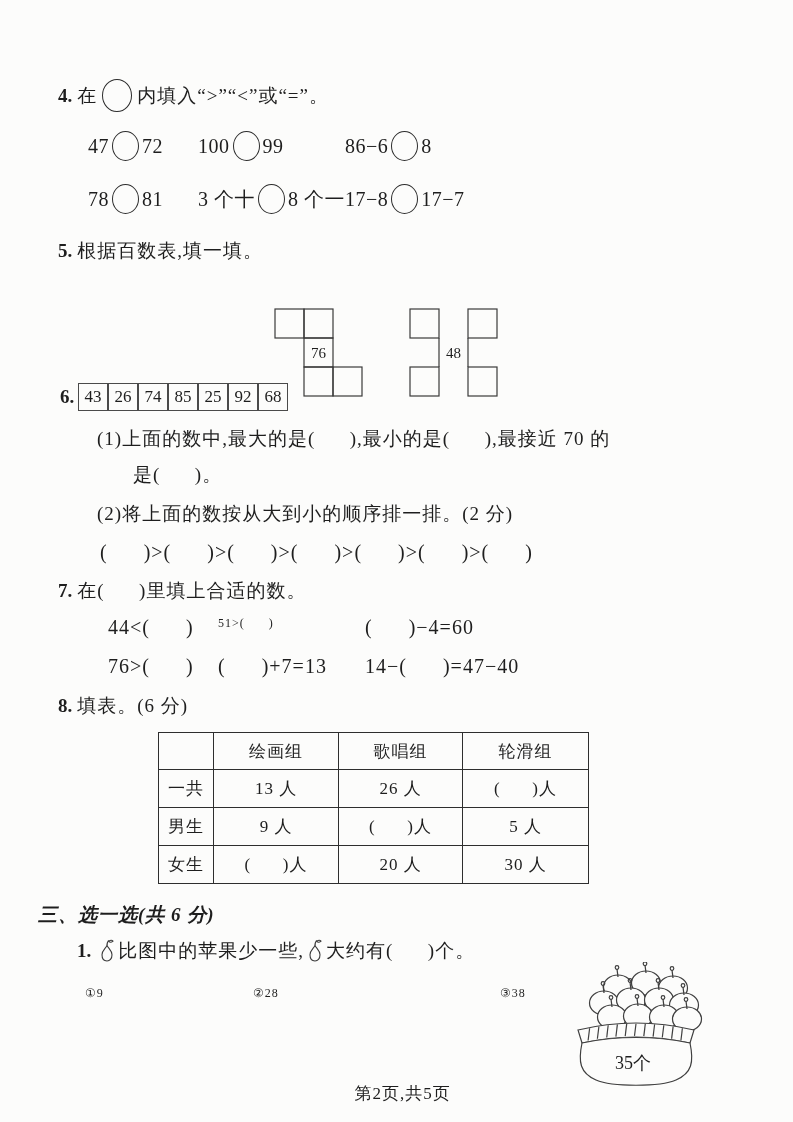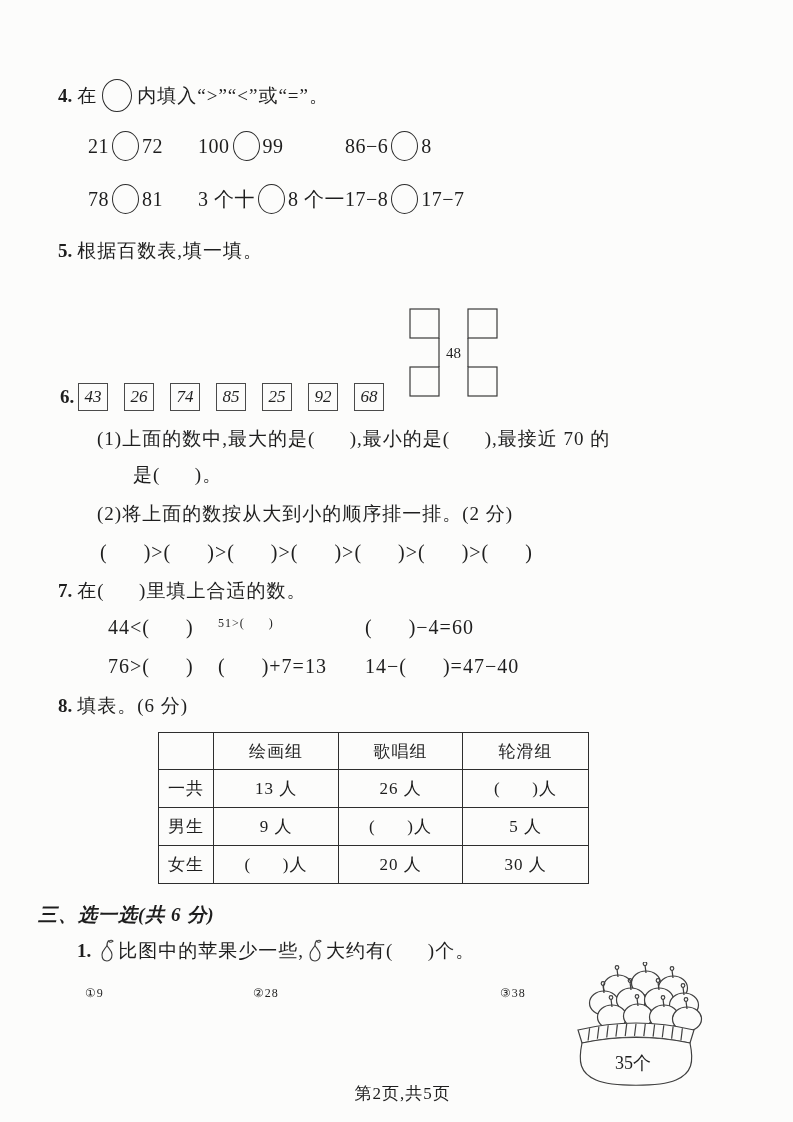--- a/index.html
+++ b/index.html
@@ -10,21 +10,21 @@
   }
   .abs{position:absolute;white-space:pre;}
   .line{font-size:19px;letter-spacing:1px;display:inline-flex;align-items:center;}
   .qnum{font-weight:bold;margin-right:5px;letter-spacing:0;}
   .cmp{display:inline-flex;align-items:center;font-size:20px;letter-spacing:.5px;}
   .circle{
     display:inline-block;width:25px;height:28px;border:1.6px solid #2c2c2c;
     border-radius:50%;margin:0 3px;flex:0 0 auto;background:transparent;
   }
   .circle.hdr{width:28px;height:31px;margin:0 5px;}
-  .boxrow{display:inline-flex;gap:16px;font-style:italic;}
+  .boxrow{display:inline-flex;}
   .numbox{
     display:inline-block;min-width:24px;height:26px;border:1px solid #4a4a4a;
     font-size:17px;line-height:26px;text-align:center;padding:0 2px;
   }
   .subline{font-size:19px;letter-spacing:1px;margin-left:20px;}
   table.q8t{border-collapse:collapse;table-layout:fixed;width:430px;
     font-size:17px;text-align:center;letter-spacing:1px;padding-left:28px;}
   table.q8t td{border:1.5px solid #2e2e2e;white-space:pre;padding:0;}
   table.q8t tr{height:38px;}
   .sec-title{font-size:19px;font-weight:bold;letter-spacing:1px;font-style:italic;}
@@ -37,21 +37,21 @@
 </head>
 <body>
 
 <div class="page">
 
   <div class="abs line" style="left:58px;top:79px">
     <span class="qnum">4.</span><span>在</span><span class="circle hdr"></span><span>内填入“&gt;”“&lt;”或“=”。</span>
   </div>
 
   <div class="abs cmp" style="left:88px;top:131px">
-    <span>21</span><span class="circle"></span><span>72</span>
+    <span>47</span><span class="circle"></span><span>72</span>
   </div>
   <div class="abs cmp" style="left:198px;top:131px">
     <span>100</span><span class="circle"></span><span>99</span>
   </div>
   <div class="abs cmp" style="left:345px;top:131px">
     <span>86−6</span><span class="circle"></span><span>8</span>
   </div>
   <div class="abs cmp" style="left:88px;top:184px">
     <span>78</span><span class="circle"></span><span>81</span>
   </div>
@@ -59,20 +59,32 @@
     <span>3 个十</span><span class="circle"></span><span>8 个一</span>
   </div>
   <div class="abs cmp" style="left:345px;top:184px">
     <span>17−8</span><span class="circle"></span><span>17−7</span>
   </div>
 
   <div class="abs line" style="left:58px;top:238px">
     <span class="qnum">5.</span><span>根据百数表,填一填。</span>
   </div>
 
+  <div class="abs" style="left:274px;top:272px">
+    <svg width="90" height="90" viewBox="0 0 90 90">
+      <g fill="none" stroke="#3a3a3a" stroke-width="1.2">
+        <rect x="1" y="1" width="29" height="29"></rect>
+        <rect x="30" y="1" width="29" height="29"></rect>
+        <rect x="30" y="30" width="29" height="29"></rect>
+        <rect x="30" y="59" width="29" height="29"></rect>
+        <rect x="59" y="59" width="29" height="29"></rect>
+      </g>
+      <text x="44.5" y="50" text-anchor="middle" font-size="15">76</text>
+    </svg>
+  </div>
 
   <div class="abs" style="left:409px;top:272px">
     <svg width="90" height="90" viewBox="0 0 90 90">
       <g fill="none" stroke="#3a3a3a" stroke-width="1.2">
         <rect x="1" y="1" width="29" height="29"></rect>
         <rect x="59" y="1" width="29" height="29"></rect>
         <rect x="1" y="59" width="29" height="29"></rect>
         <rect x="59" y="59" width="29" height="29"></rect>
         <line x1="30" y1="30" x2="30" y2="59"></line>
         <line x1="59" y1="30" x2="59" y2="59"></line>

